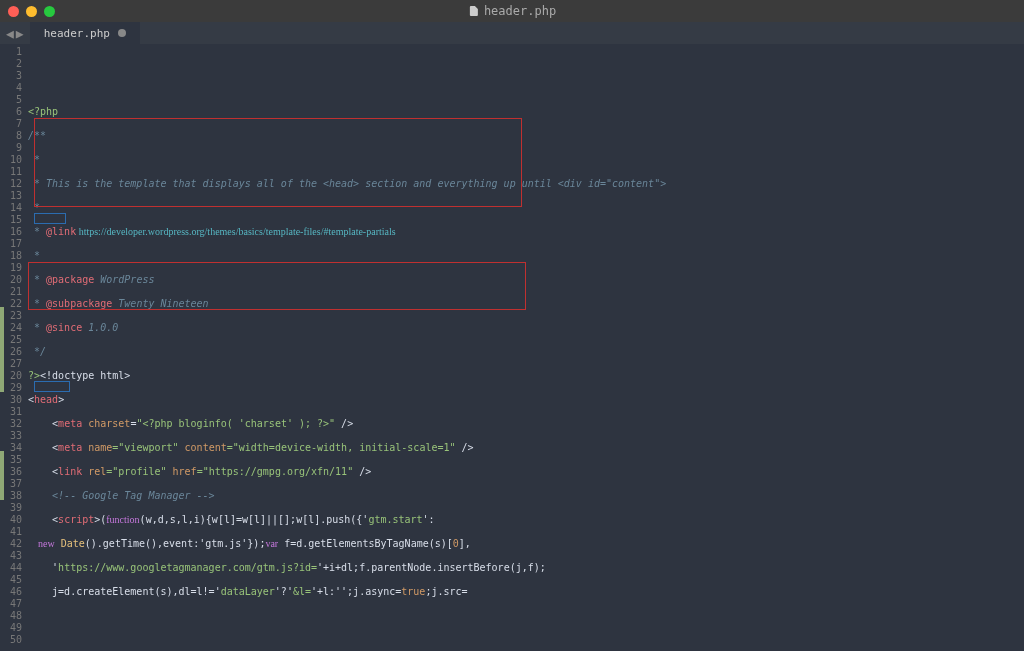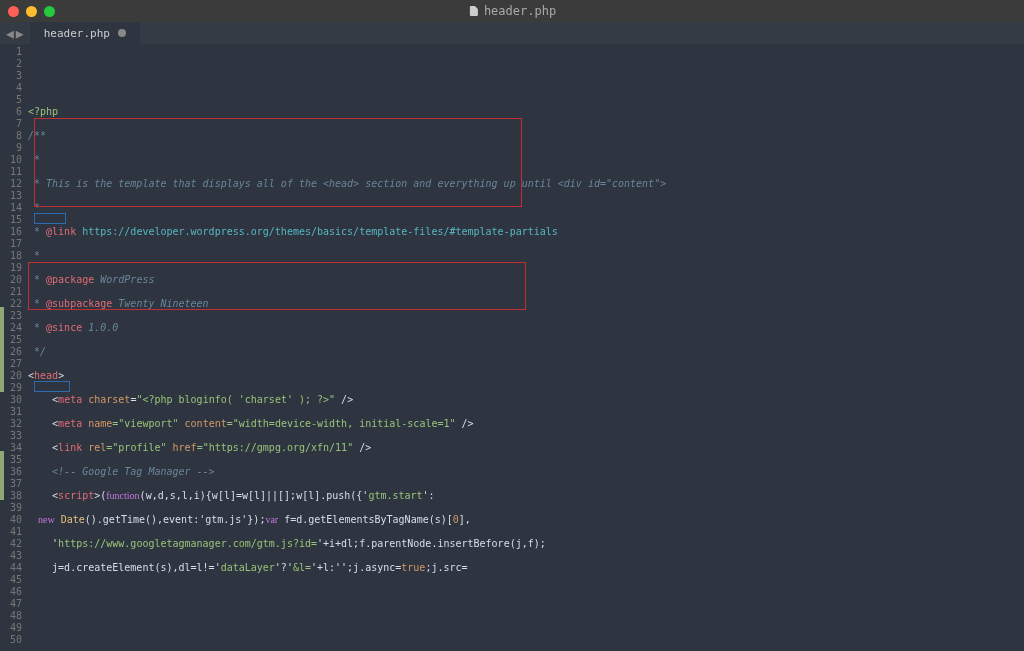--- a/index.html
+++ b/index.html
@@ -154,21 +154,21 @@
   width: 4px;
   height: 49px;
   background: #8fa876;
 }
 .gutter-wrap { position: relative; } 
 .cm { color: #6a8699; font-style: italic; }
 .tag { color: #e06c75; }
 .st { color: #98c379; }
 .at { color: #d19a66; }
 .op { color: #c678dd; font-family: Liberation Serif, serif; }
-.id { color: #56b6c2; }
+.id { color: #56b6c2; font-family: Liberation Serif, serif; }
 .yl { color: #e5c07b; }
 .wt { color: #d8dee9; }
 </style>
 </head>
 <body>
 
 <div class="titlebar">
   <div class="traffic-lights">
     <div class="traffic-light tl-close"></div>
     <div class="traffic-light tl-min"></div>
@@ -261,20 +261,21 @@
 <div class="line"><span class="cm">/**</span></div>
 <div class="line"><span class="cm"> *</span></div>
 <div class="line"><span class="cm"> * This is the template that displays all of the &lt;head&gt; section and everything up until &lt;div id="content"&gt;</span></div>
 <div class="line"><span class="cm"> *</span></div>
 <div class="line"><span class="cm"> * </span><span class="tag">@link</span><span class="id"> https://developer.wordpress.org/themes/basics/template-files/#template-partials</span></div>
 <div class="line"><span class="cm"> *</span></div>
 <div class="line"><span class="cm"> * </span><span class="tag">@package</span><span class="cm"> WordPress</span></div>
 <div class="line"><span class="cm"> * </span><span class="tag">@subpackage</span><span class="cm"> Twenty_Nineteen</span></div>
 <div class="line"><span class="cm"> * </span><span class="tag">@since</span><span class="cm"> 1.0.0</span></div>
 <div class="line"><span class="cm"> */</span></div>
+<div class="line"><span class="st">?&gt;</span><span class="wt">&lt;!doctype html&gt;</span></div>
 <div class="line"><span class="wt">&lt;</span><span class="tag">head</span><span class="wt">&gt;</span></div>
 <div class="line"><span class="wt">    &lt;</span><span class="tag">meta</span><span class="at"> charset</span><span class="wt">=</span><span class="st">"&lt;?php bloginfo( 'charset' ); ?&gt;"</span><span class="wt"> /&gt;</span></div>
 <div class="line"><span class="wt">    &lt;</span><span class="tag">meta</span><span class="at"> name</span><span class="st">="viewport"</span><span class="at"> content</span><span class="st">="width=device-width, initial-scale=1"</span><span class="wt"> /&gt;</span></div>
 <div class="line"><span class="wt">    &lt;</span><span class="tag">link</span><span class="at"> rel</span><span class="st">="profile"</span><span class="at"> href</span><span class="st">="https://gmpg.org/xfn/11"</span><span class="wt"> /&gt;</span></div>
 <div class="line"><span class="cm">    &lt;!-- Google Tag Manager --&gt;</span></div>
 <div class="line"><span class="wt">    &lt;</span><span class="tag">script</span><span class="wt">&gt;(</span><span class="op">function</span><span class="wt">(w,d,s,l,i){w[l]=w[l]||[];w[l].push({'</span><span class="st">gtm.start</span><span class="wt">':</span></div>
 <div class="line"><span class="op">    new</span><span class="yl"> Date</span><span class="wt">().getTime(),event:'gtm.js'});</span><span class="op">var</span><span class="wt"> f=d.getElementsByTagName(s)[</span><span class="at">0</span><span class="wt">],</span></div>
 <div class="line"><span class="wt">    '</span><span class="st">https://www.googletagmanager.com/gtm.js?id=</span><span class="wt">'+i+dl;f.parentNode.insertBefore(j,f);</span></div>
 <div class="line"><span class="wt">    j=d.createElement(s),dl=l!='</span><span class="st">dataLayer</span><span class="wt">'?'</span><span class="st">&amp;l=</span><span class="wt">'+l:'';j.async=</span><span class="at">true</span><span class="wt">;j.src=</span></div>
 

